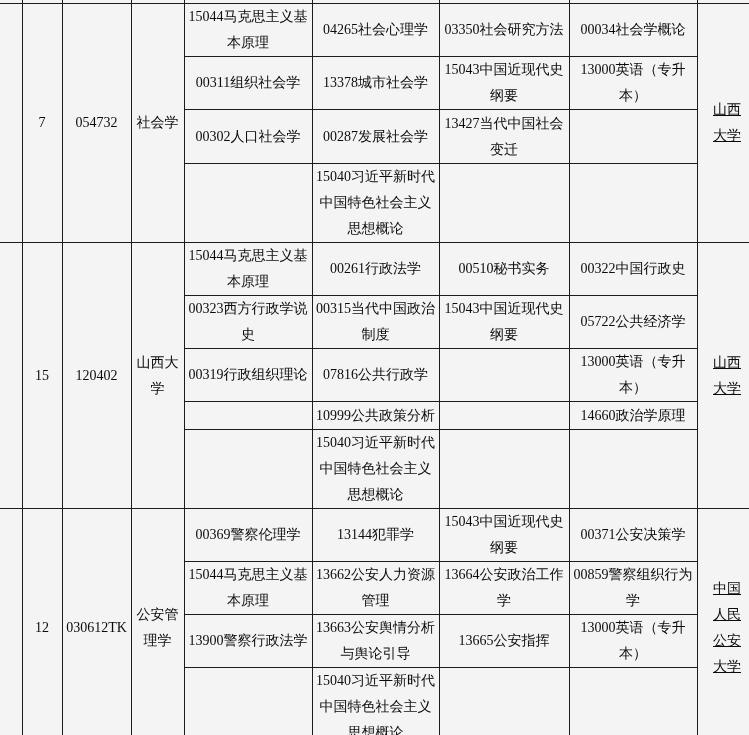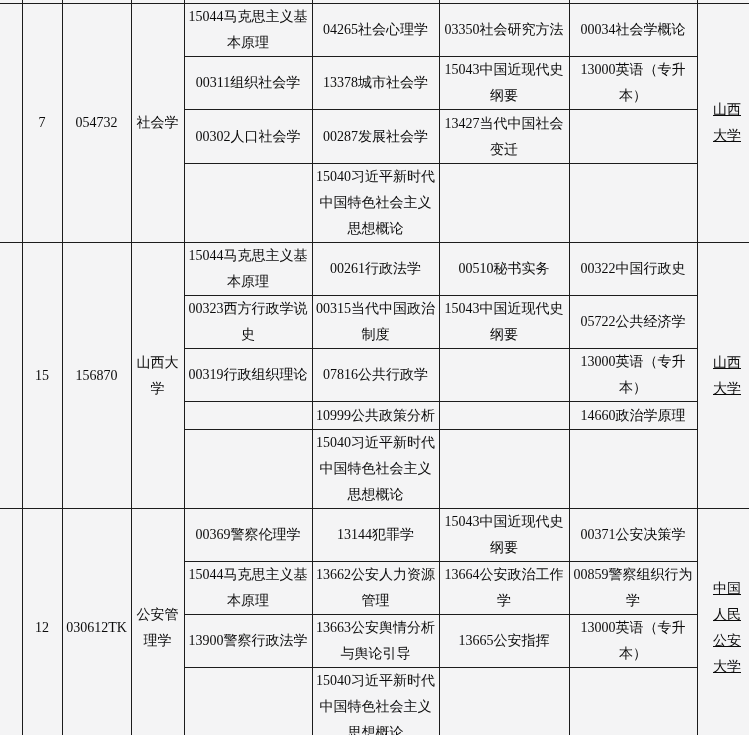--- a/index.html
+++ b/index.html
@@ -94,21 +94,21 @@
   <tr style="height:79px">
     <td></td>
     <td>15040习近平新时代中国特色社会主义思想概论</td>
     <td></td>
     <td></td>
   </tr>
 
   <tr style="height:52px">
     <td class="c-cut" rowspan="5"></td>
     <td rowspan="5">15</td>
-    <td rowspan="5">156870</td>
+    <td rowspan="5">120402</td>
     <td rowspan="5">山西大学</td>
     <td>15044马克思主义基本原理</td>
     <td>00261行政法学</td>
     <td>00510秘书实务</td>
     <td>00322中国行政史</td>
     <td class="c-univ" rowspan="5"><span class="univ-text">山西大学</span></td>
   </tr>
   <tr style="height:52px">
     <td>00323西方行政学说史</td>
     <td>00315当代中国政治制度</td>

